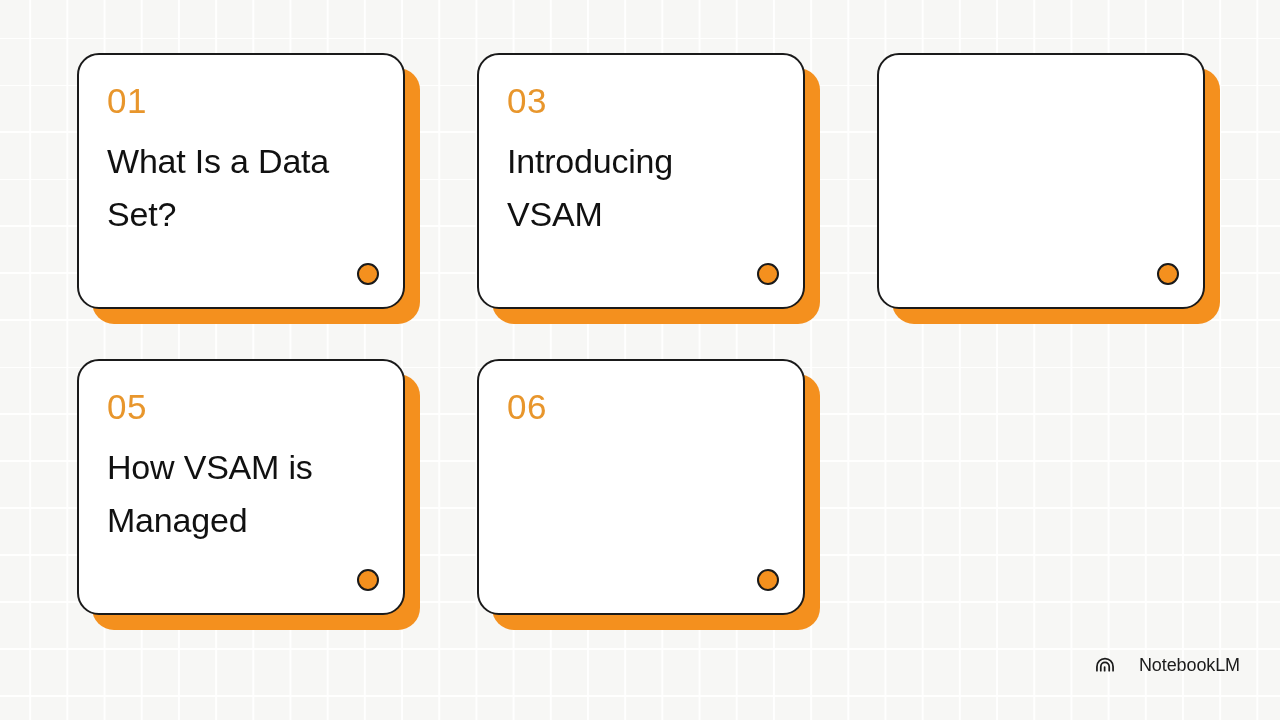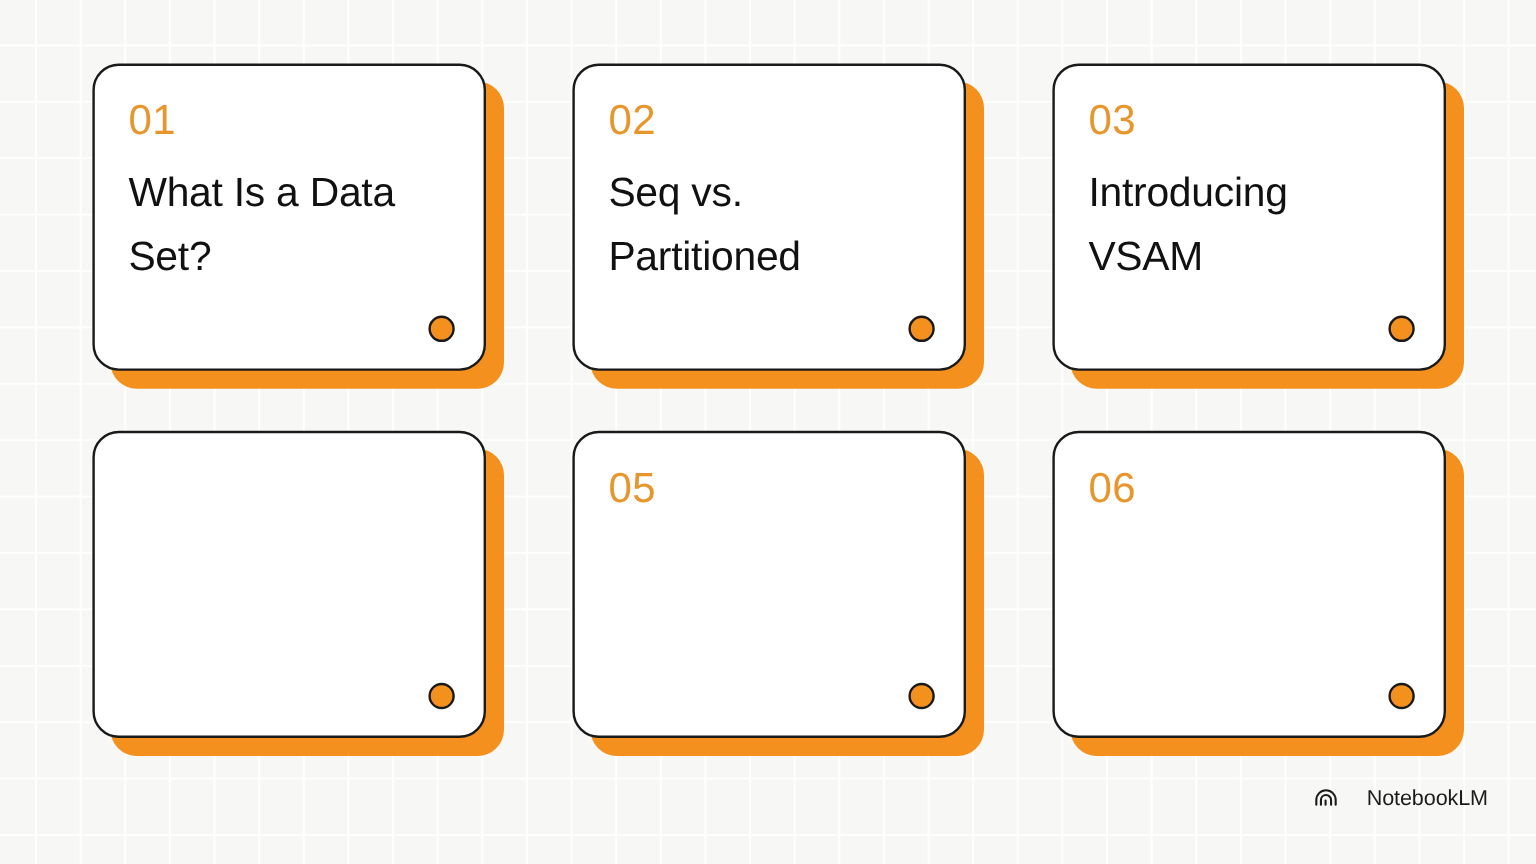--- a/index.html
+++ b/index.html
@@ -136,28 +136,20 @@
 
     <div class="card-slot">
       <div class="card-shadow"></div>
       <div class="card">
         <div class="card-number">01</div>
         <div class="card-title">What Is a Data Set?</div>
         <div class="card-dot"></div>
       </div>
     </div>
 
-    <div class="card-slot">
-      <div class="card-shadow"></div>
-      <div class="card">
-        <div class="card-number">02</div>
-        <div class="card-title">Seq vs. Partitioned</div>
-        <div class="card-dot"></div>
-      </div>
-    </div>
 
     <div class="card-slot">
       <div class="card-shadow"></div>
       <div class="card">
         <div class="card-number">03</div>
         <div class="card-title">Introducing VSAM</div>
         <div class="card-dot"></div>
       </div>
     </div>
 
@@ -165,20 +157,21 @@
       <div class="card-shadow"></div>
       <div class="card">
         <div class="card-dot"></div>
       </div>
     </div>
 
     <div class="card-slot">
       <div class="card-shadow"></div>
       <div class="card">
         <div class="card-number">05</div>
+        <div class="card-title">How VSAM is Managed</div>
         <div class="card-dot"></div>
       </div>
     </div>
 
     <div class="card-slot">
       <div class="card-shadow"></div>
       <div class="card">
         <div class="card-number">06</div>
         <div class="card-dot"></div>
       </div>

